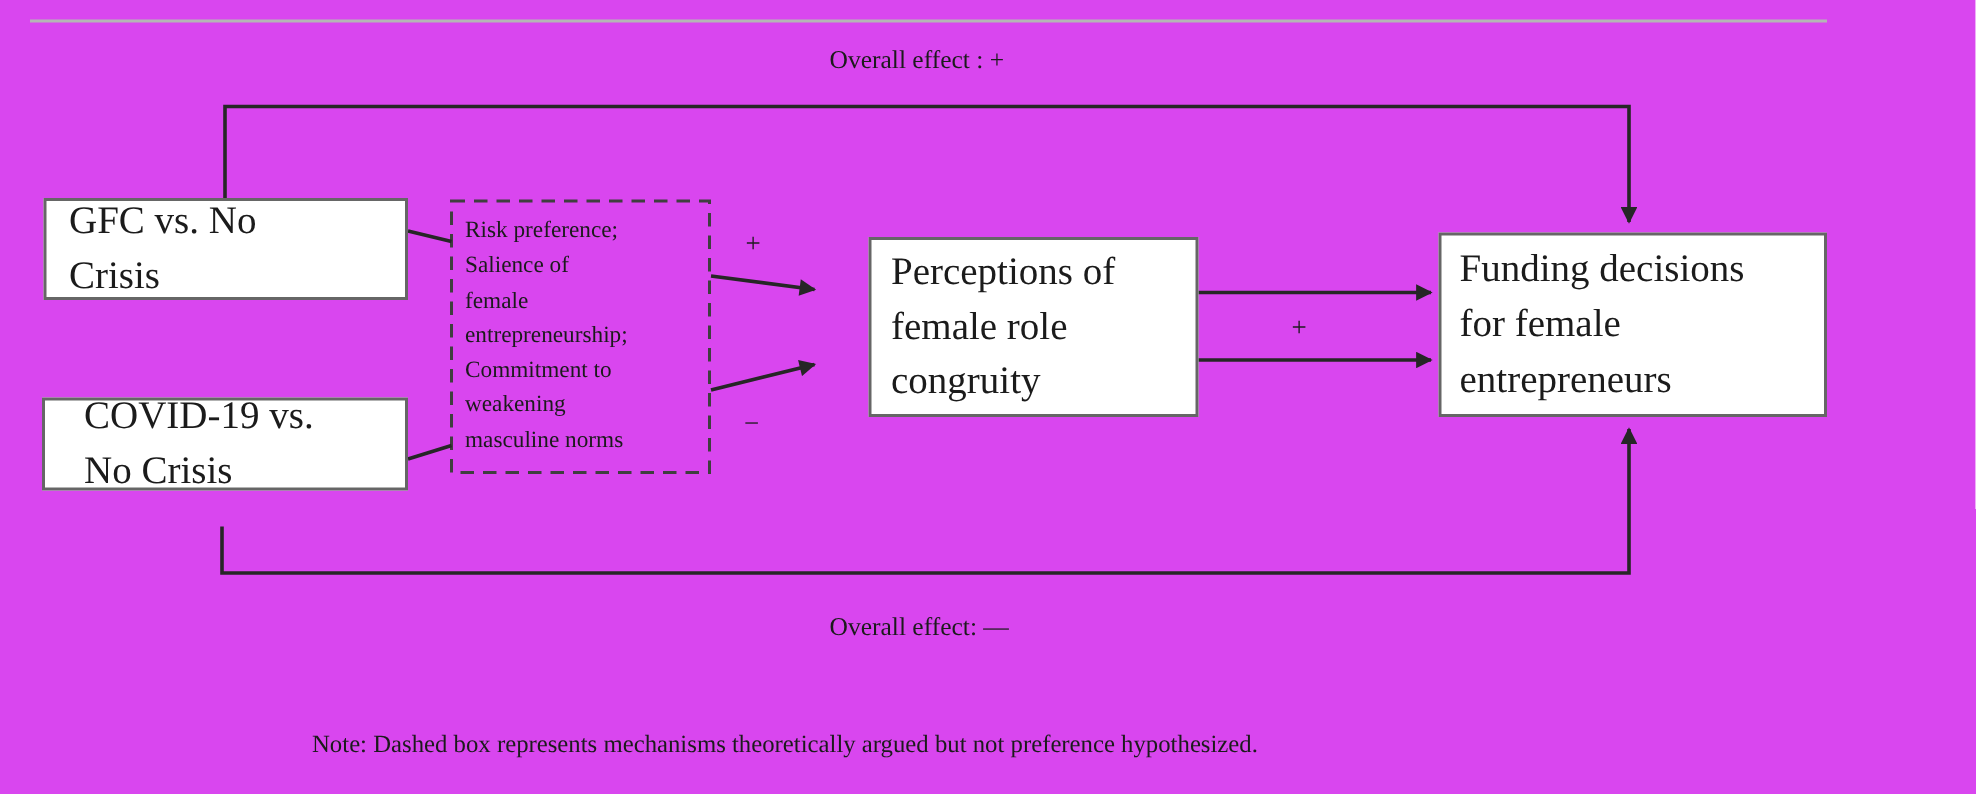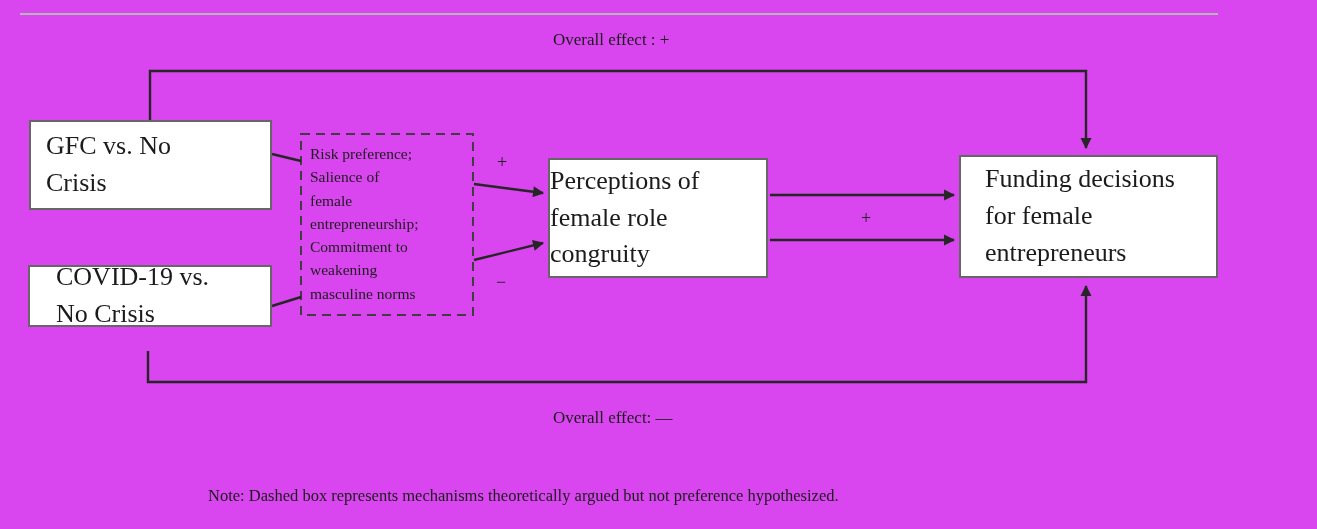--- a/index.html
+++ b/index.html
@@ -36,24 +36,24 @@
     box-sizing: border-box;
     background: #ffffff;
     border: 2px solid #666666;
     display: flex;
     align-items: center;
     font-size: 26px;
     line-height: 1.42;
     white-space: pre-line;
     color: #1b1b1b;
   }
-  .box-gfc      { left: 29px;  top: 120px; width: 243px; height: 90px;  padding-left: 15px; }
+  .box-gfc      { left: 29px;  top: 132px; width: 243px; height: 68px;  padding-left: 15px; }
   .box-covid    { left: 28px;  top: 265px; width: 244px; height: 62px;  padding-left: 26px; }
-  .box-perc     { left: 548px; top: 158px; width: 220px; height: 120px; }
-  .box-fund     { left: 959px; top: 155px; width: 259px; height: 123px; padding-left: 24px; }
+  .box-perc     { left: 579px; top: 158px; width: 220px; height: 120px; padding-left: 13px; }
+  .box-fund     { left: 959px; top: 155px; width: 259px; height: 123px; padding-left: 12px; }
   .box-mech {
     position: absolute;
     box-sizing: border-box;
     left: 300px; top: 133px; width: 174px; height: 183px;
     padding: 9px 6px 0 10px;
     font-size: 15.5px;
     line-height: 1.5;
     white-space: pre-line;
     color: #1b1b1b;
     background: transparent;

